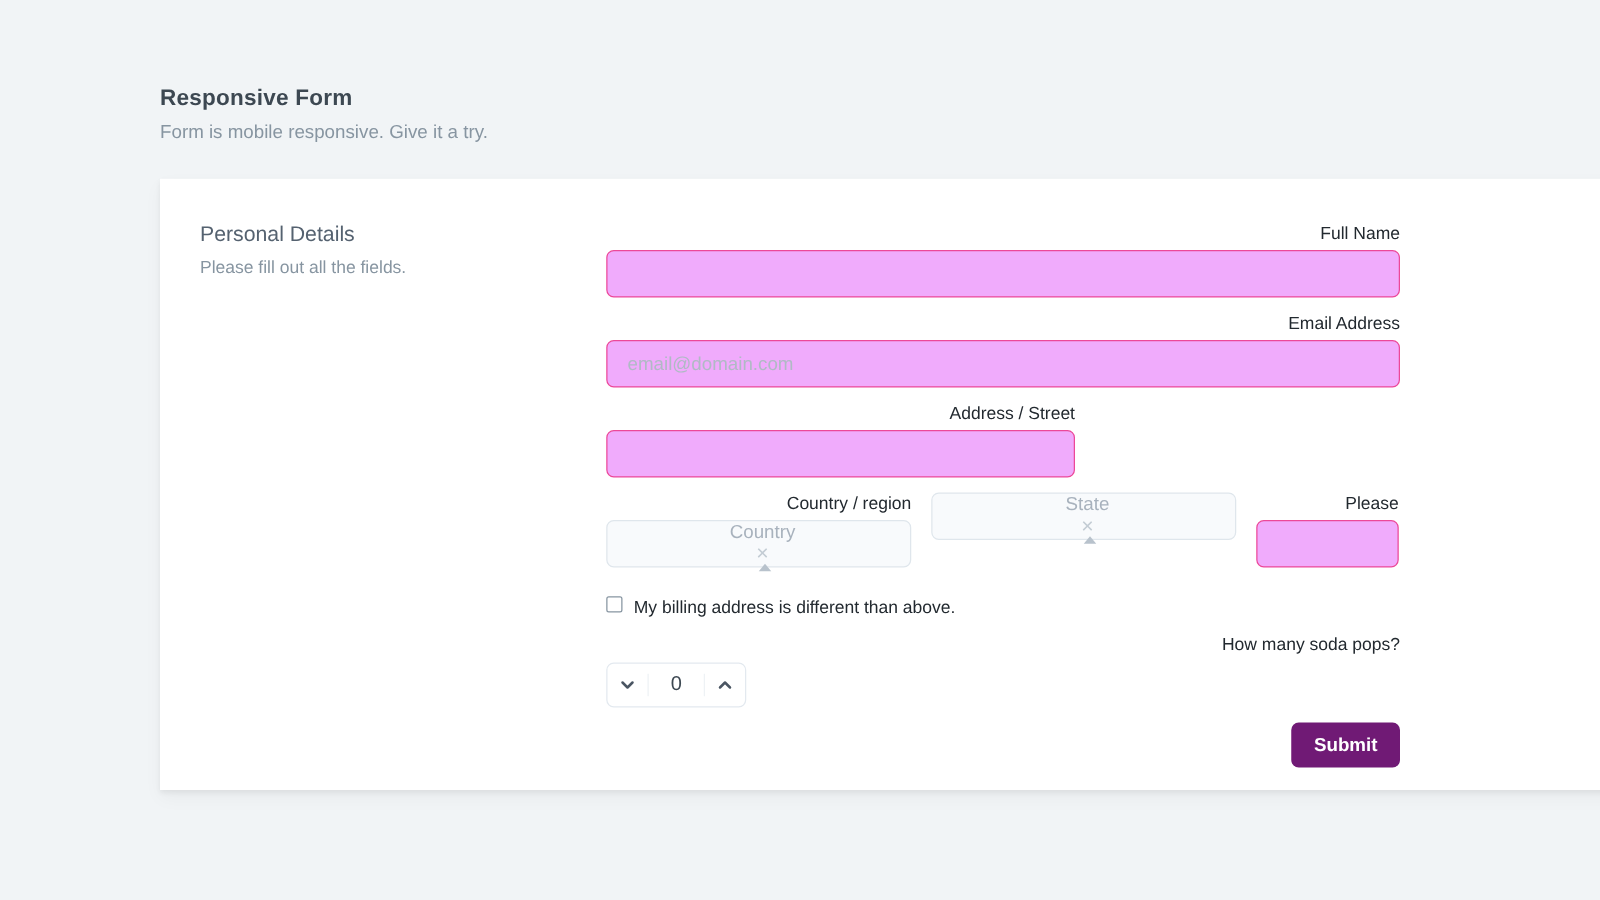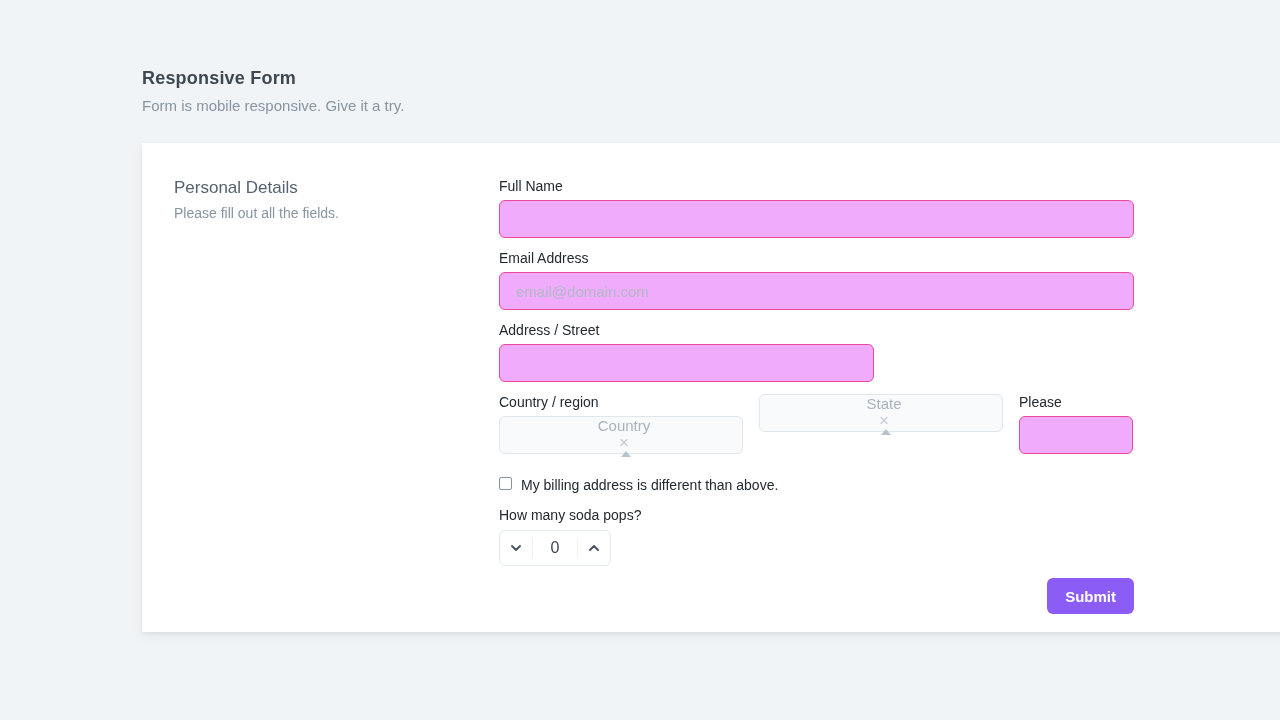--- a/index.html
+++ b/index.html
@@ -3,21 +3,21 @@
 <meta charset="utf-8">
 <style>
   * { margin: 0; padding: 0; box-sizing: border-box; }
   html, body { width: 1280px; height: 720px; }
   body {
     background: #f1f4f6;
     font-family: "Liberation Sans", "DejaVu Sans", sans-serif;
     color: #22292f;
     overflow: hidden;
   }
-  .page { width: 1280px; height: 720px; position: relative; padding-left: 14px; }
+  .page { width: 1280px; height: 720px; position: relative; }
 
   
   .page-header { padding: 68px 0 0 128px; }
   .page-title {
     font-size: 18px;
     font-weight: bold;
     color: #3d4852;
     letter-spacing: 0.2px;
   }
   .page-subtitle {
@@ -45,20 +45,21 @@
 
   
   .form-col { width: 635px; flex: 0 0 635px; }
   .field { margin-bottom: 12px; }
   .field-label {
     display: block;
     font-size: 14px;
     line-height: 17px;
     color: #22292f;
     margin-bottom: 5px;
+    text-align: right;
   }
   .text-input {
     width: 100%;
     height: 38px;
     background: #f0abfc;
     border: 1px solid #ec4899;
     border-radius: 6px;
     padding: 0 16px;
     font-size: 15px;
     font-family: "Liberation Sans", sans-serif;
@@ -152,21 +153,21 @@
     color: #3d4852;
   }
   .chev { stroke: #4a5562; stroke-width: 2; fill: none; stroke-linecap: round; stroke-linejoin: round; }
 
   
   .submit-row { display: flex; justify-content: flex-end; margin-top: 11px; }
   .submit-btn {
     min-width: 76px;
     height: 36px;
     padding: 0 18px;
-    background: #8b5cf6;
+    background: #701a75;
     color: #ffffff;
     border: none;
     border-radius: 6px;
     font-size: 15px;
     font-weight: bold;
     font-family: "Liberation Sans", sans-serif;
     cursor: pointer;
   }
 </style>
 </head>

